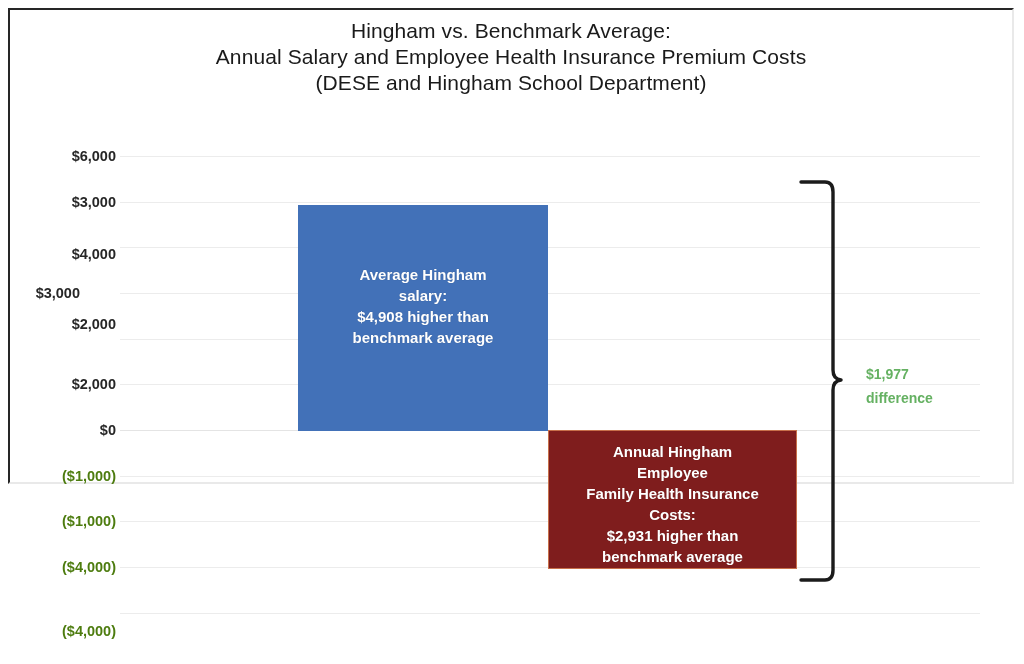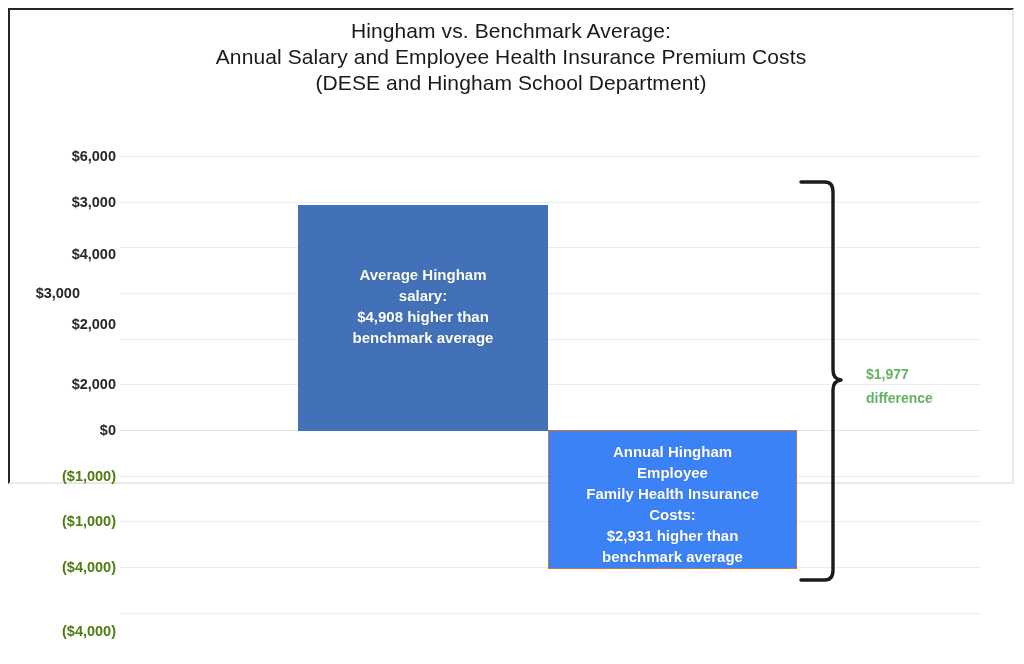--- a/index.html
+++ b/index.html
@@ -79,21 +79,21 @@
   
   .bar {
     position: absolute;
     box-sizing: border-box;
   }
   #bar-salary {
     background: #4271b8;
     border: 1px solid #4271b8;
   }
   #bar-health {
-    background: #3b82f6;
+    background: #7f1d1d;
     border: 1px solid #c8704a;
   }
 
   .bar-label {
     position: absolute;
     left: 0;
     width: 100%;
     text-align: center;
     color: #ffffff;
     font-size: 15px;

